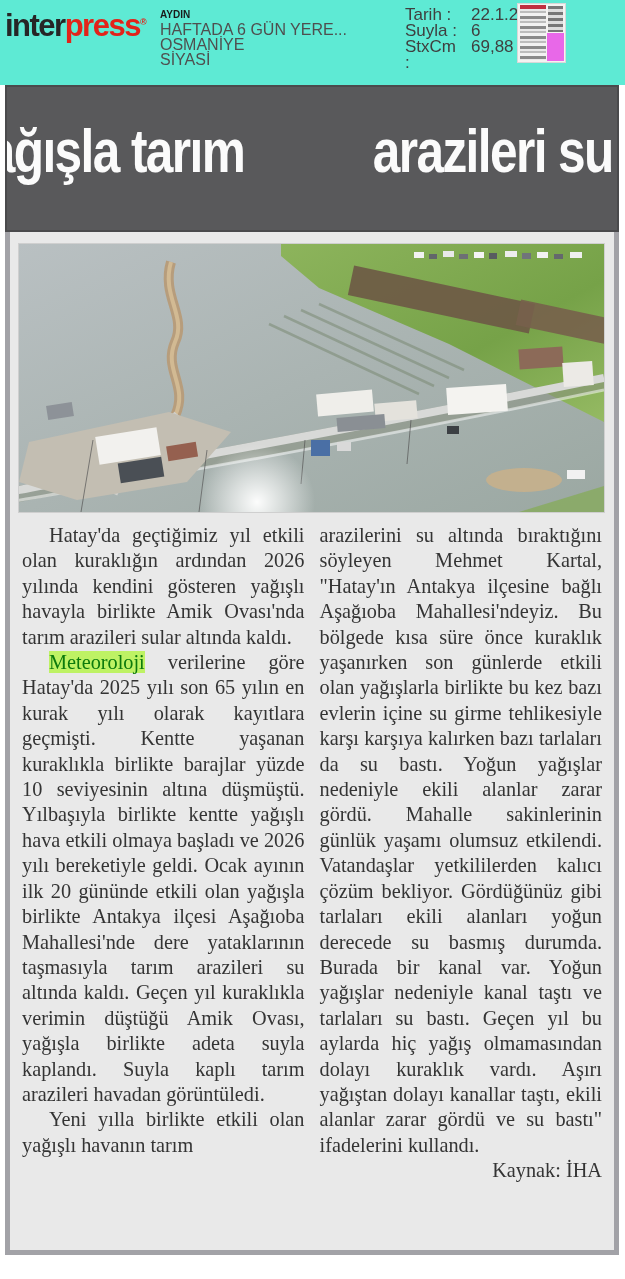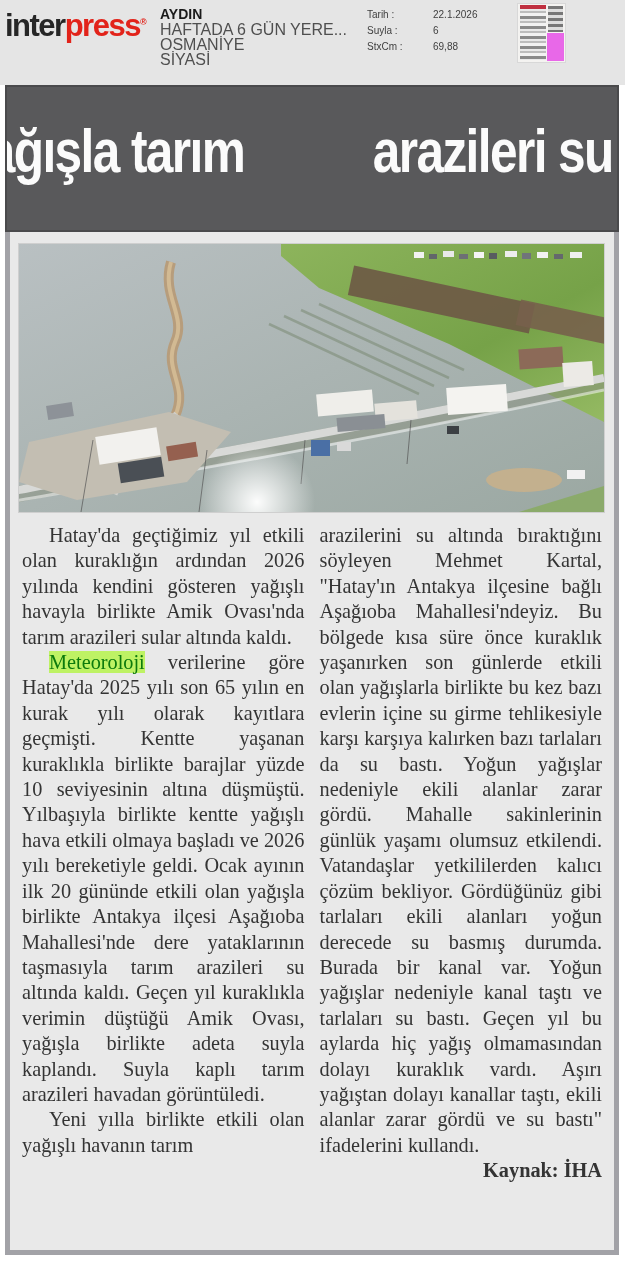--- a/index.html
+++ b/index.html
@@ -1,29 +1,29 @@
 <!DOCTYPE html>
 <html lang="tr"><head>
 <meta charset="utf-8">
 <style>
   html,body{margin:0;padding:0;}
   body{width:625px;height:1279px;background:#ffffff;position:relative;overflow:hidden;
        font-family:"Liberation Sans",sans-serif;}
   .page{position:absolute;inset:0;}
 
   
-  .report-header{position:absolute;top:0;left:0;width:625px;height:85px;background:#e5e5e5;}
+  .report-header{position:absolute;top:0;left:0;width:625px;height:85px;background:#5eead4;}
   .logo{position:absolute;left:5px;top:10px;font-weight:700;font-size:31px;letter-spacing:-1.5px;line-height:1;}
   .logo-inter{color:#262626;}
   .logo-press{color:#e2231a;}
   .logo-reg{color:#e2231a;font-size:9px;font-weight:700;vertical-align:super;letter-spacing:0;}
   .pub-block{position:absolute;left:160px;top:7px;line-height:15px;}
-  .pub-name{font-size:14px;font-weight:700;color:#1a1a1a;}
+  .pub-name{font-size:10px;font-weight:700;color:#1a1a1a;}
   .pub-line{font-size:16px;color:#4f4f4f;}
-  .meta-block{position:absolute;left:367px;top:7px;line-height:16px;font-size:10px;color:#3f3f3f;}
+  .meta-block{position:absolute;left:405px;top:7px;line-height:16px;font-size:17px;color:#3f3f3f;}
   .meta-row{display:flex;}
   .meta-label{width:58px;}
   .meta-value{padding-left:8px;}
 
   
   .thumb{position:absolute;left:518px;top:4px;width:47px;height:58px;background:#f4f3f1;
          box-shadow:0 0 0 1px #d8d8d8;overflow:hidden;}
   .thumb-col-left{position:absolute;left:2px;top:2px;width:26px;height:54px;
       background:repeating-linear-gradient(180deg,#8a8a8a 0 3px,#e9e9e9 3px 5px,#bdbdbd 5px 7px,#f2f2f2 7px 10px);}
   .thumb-masthead{position:absolute;left:2px;top:1px;width:26px;height:4px;background:#c03040;}
@@ -46,21 +46,21 @@
   .photo{width:585px;height:268px;position:relative;box-shadow:0 0 0 1px #cfcfcf;background:#b0b8b8;}
   .photo svg{display:block;}
 
   
   .columns{display:flex;gap:15px;margin-top:11px;padding:0 3px;}
   .col{flex:1;font-family:"Liberation Serif","DejaVu Serif",serif;font-size:20.3px;
        line-height:25.4px;color:#343434;text-align:justify;}
   .col p{margin:0;}
   .indent{text-indent:27px;}
   .hl{background:#bef264;color:#0c7a0c;}
-  .source{font-weight:700;text-align:right;text-indent:0;}
+  .source{font-weight:400;text-align:right;text-indent:0;}
 </style>
 </head>
 <body>
 
 <div class="page">
 
   <header class="report-header">
     <div class="logo">
       <span class="logo-inter">inter</span><span class="logo-press">press</span><span class="logo-reg">®</span>
     </div>

